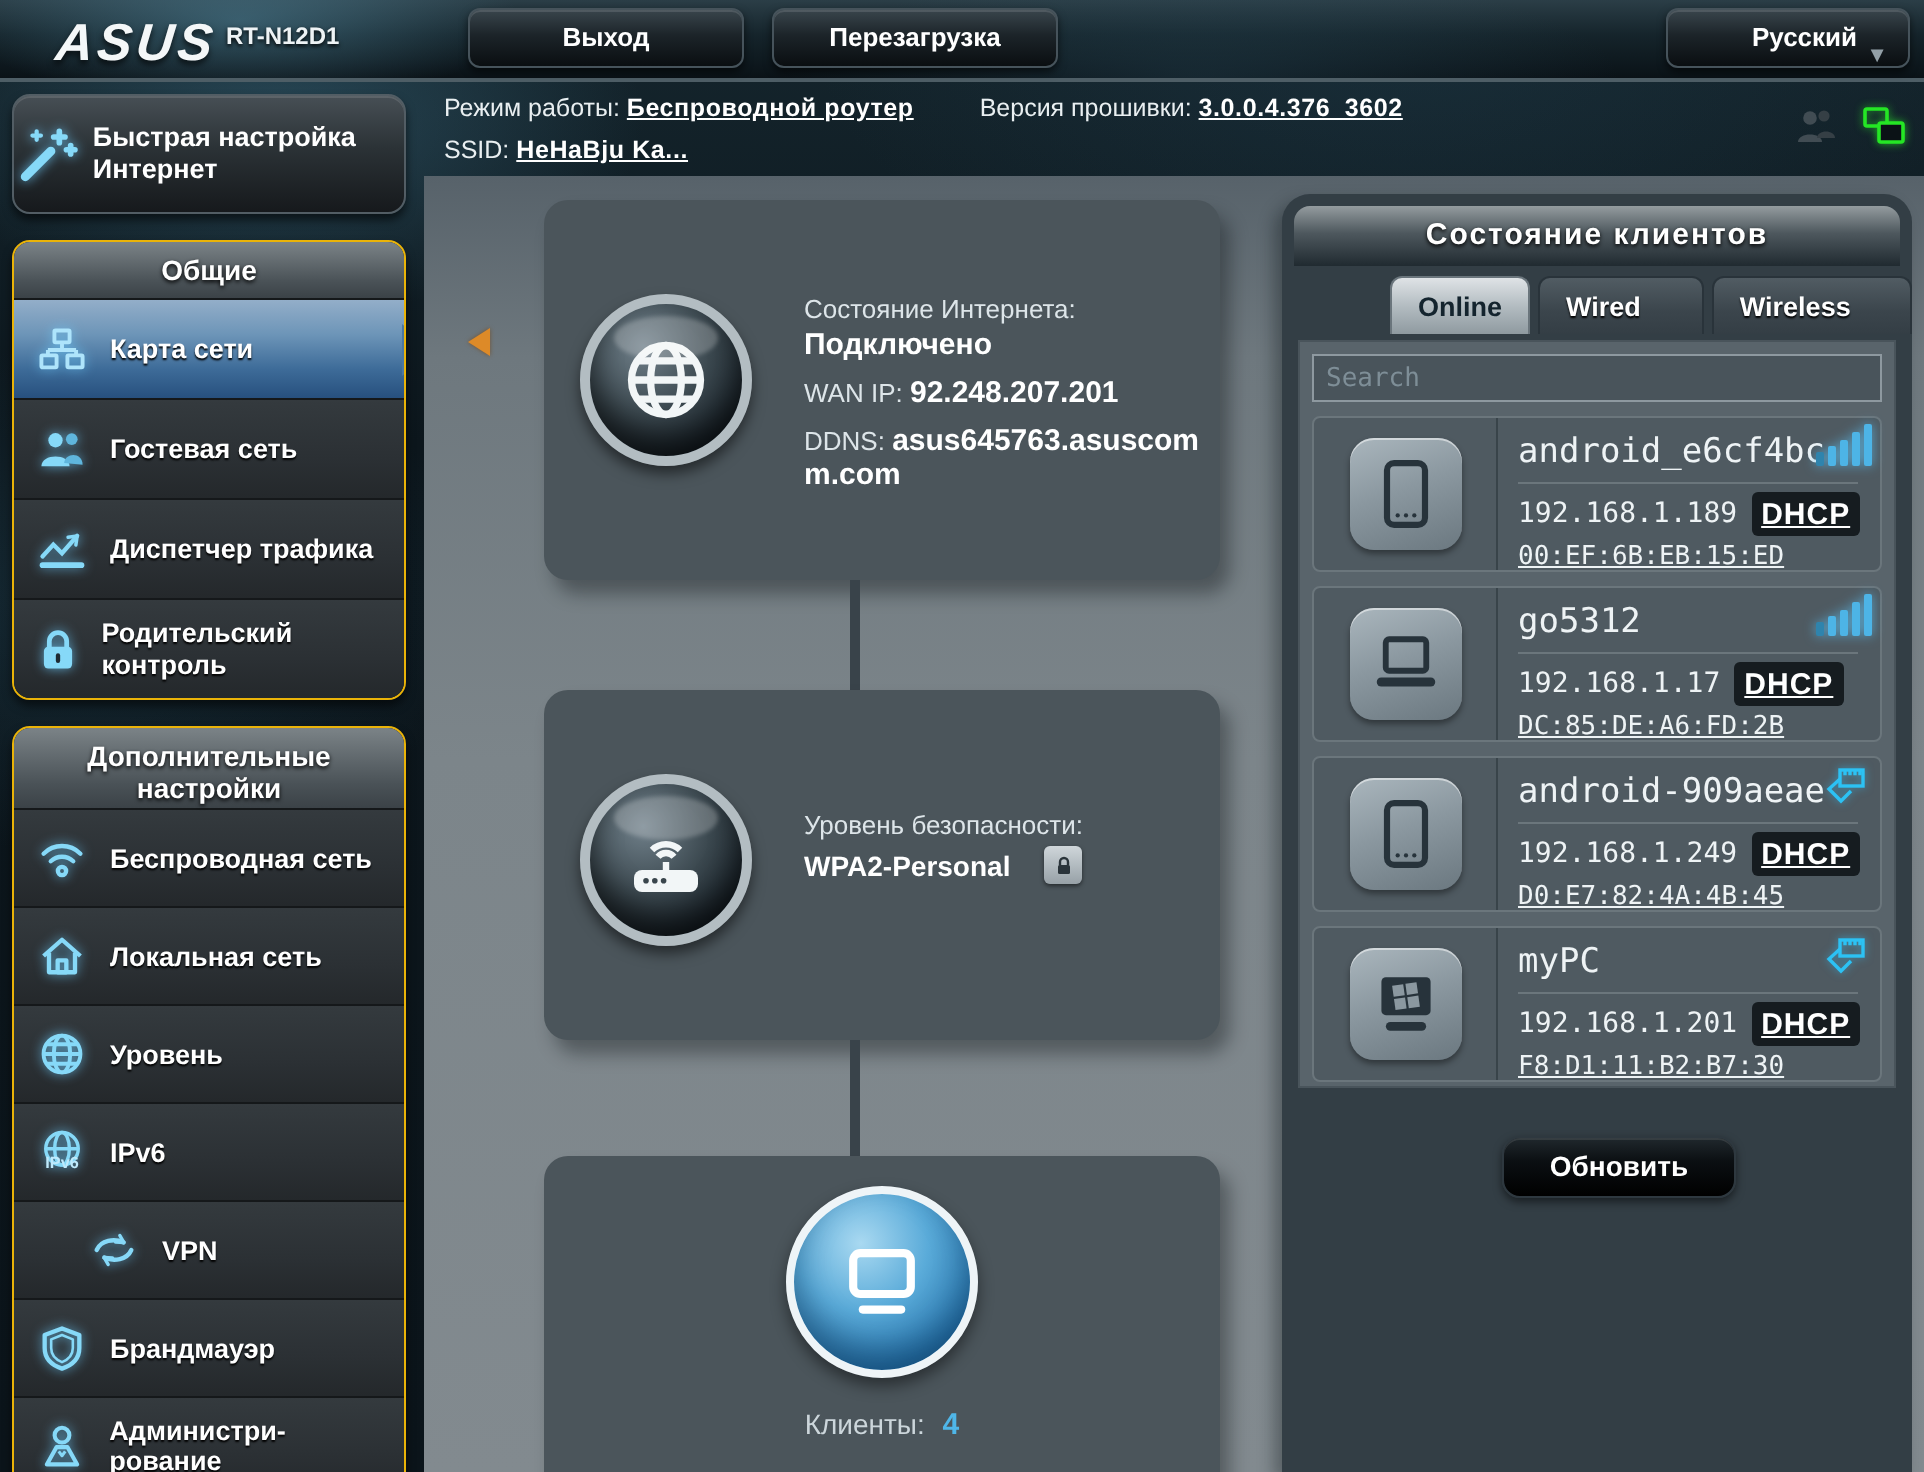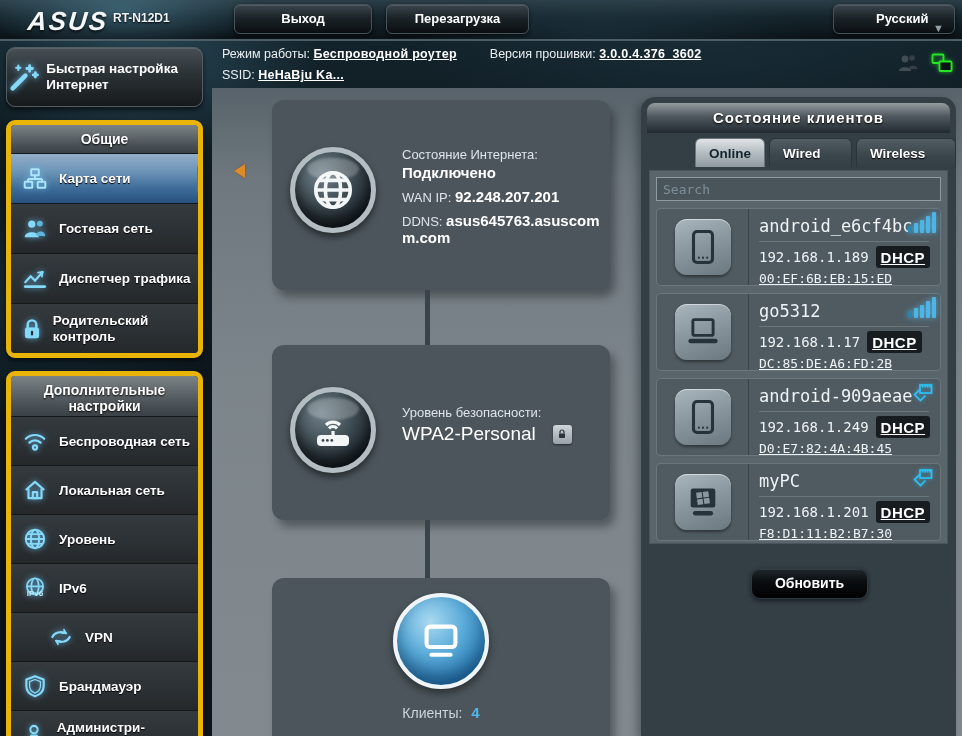--- a/index.html
+++ b/index.html
@@ -47,21 +47,21 @@
   
   .sidebar { position:absolute; left:6px; top:47px; width:197px; }
   .quick-setup {
     height:60px; border-radius:9px; display:flex; align-items:center; cursor:pointer;
     background:linear-gradient(180deg,#474f55 0%, #2b3236 45%, #16191c 100%);
     border:1px solid #525d64; box-shadow:0 3px 5px rgba(0,0,0,.6), inset 0 1px 0 rgba(255,255,255,.12);
   }
   .qs-icon { width:52px; text-align:center; }
   .qs-label { font-size:13.5px; font-weight:bold; line-height:1.15; padding-right:6px; }
   .side-section { margin-top:13px; border-radius:9px; overflow:hidden;
-    box-shadow:0 3px 5px rgba(0,0,0,.55); border:5px solid #eab308; }
+    box-shadow:0 3px 5px rgba(0,0,0,.55); border:1px solid #eab308; }
   .ss-header {
     background:linear-gradient(180deg,#7b8387 0%, #59626732 0%, #757d81 0%, #4a5257 70%, #3b4247 100%);
     background:linear-gradient(180deg,#7b8387 0%, #4a5257 70%, #3b4247 100%);
     text-align:center; font-size:14px; font-weight:bold; color:#fff; text-shadow:0 1px 2px #000;
     padding:6px 4px; line-height:1.15;
   }
   .side-item {
     height:50px; display:flex; align-items:center; cursor:pointer;
     background:linear-gradient(180deg,#343a3e 0%, #2b3034 60%, #24282b 100%);
     border-top:1px solid #15181a;
@@ -103,21 +103,21 @@
   }
   .node-circle::before { content:""; position:absolute; left:12px; top:6px; width:52px; height:22px;
     border-radius:50%; background:rgba(255,255,255,.22); filter:blur(1px); }
   .ci-circle { top:47px; } .cs-circle { top:42px; }
   .card-text { position:absolute; left:130px; width:200px; }
   .ct-internet { top:47px; } .ct-security { top:60px; }
   .ct-label { font-size:13px; color:#dde5e9; margin-bottom:2px; }
   .ct-value { font-size:15px; font-weight:bold; color:#fff; }
   .ct-line { font-size:13px; color:#dde5e9; margin-top:7px; word-break:break-all; width:205px; }
   .ct-line b { font-size:15px; color:#fff; }
-  .sec-value { font-size:19px; font-weight:normal; display:flex; align-items:center; gap:17px; margin-top:3px; }
+  .sec-value { font-size:14px; font-weight:bold; display:flex; align-items:center; gap:17px; margin-top:3px; }
   .lock-chip { width:19px; height:19px; border-radius:3px; background:linear-gradient(#cfd6da,#97a1a7);
     display:flex; align-items:center; justify-content:center; box-shadow:0 1px 2px rgba(0,0,0,.5); }
   .clients-circle {
     position:absolute; left:121px; top:15px; width:96px; height:96px; border-radius:50%;
     background:radial-gradient(circle at 38% 28%, #a9d9f1 0%, #5aabd9 40%, #2a7ab2 75%, #1b5e8e 100%);
     border:4px solid #eef4f7; box-shadow:0 4px 8px rgba(0,0,0,.45), inset 0 -10px 16px rgba(0,30,60,.4);
     display:flex; align-items:center; justify-content:center;
   }
   .clients-label { position:absolute; left:0; top:126px; width:100%; text-align:center; font-size:14px; color:#ccd6db; }
   .clients-label b { color:#4fb6e8; font-size:15px; margin-left:5px; }

